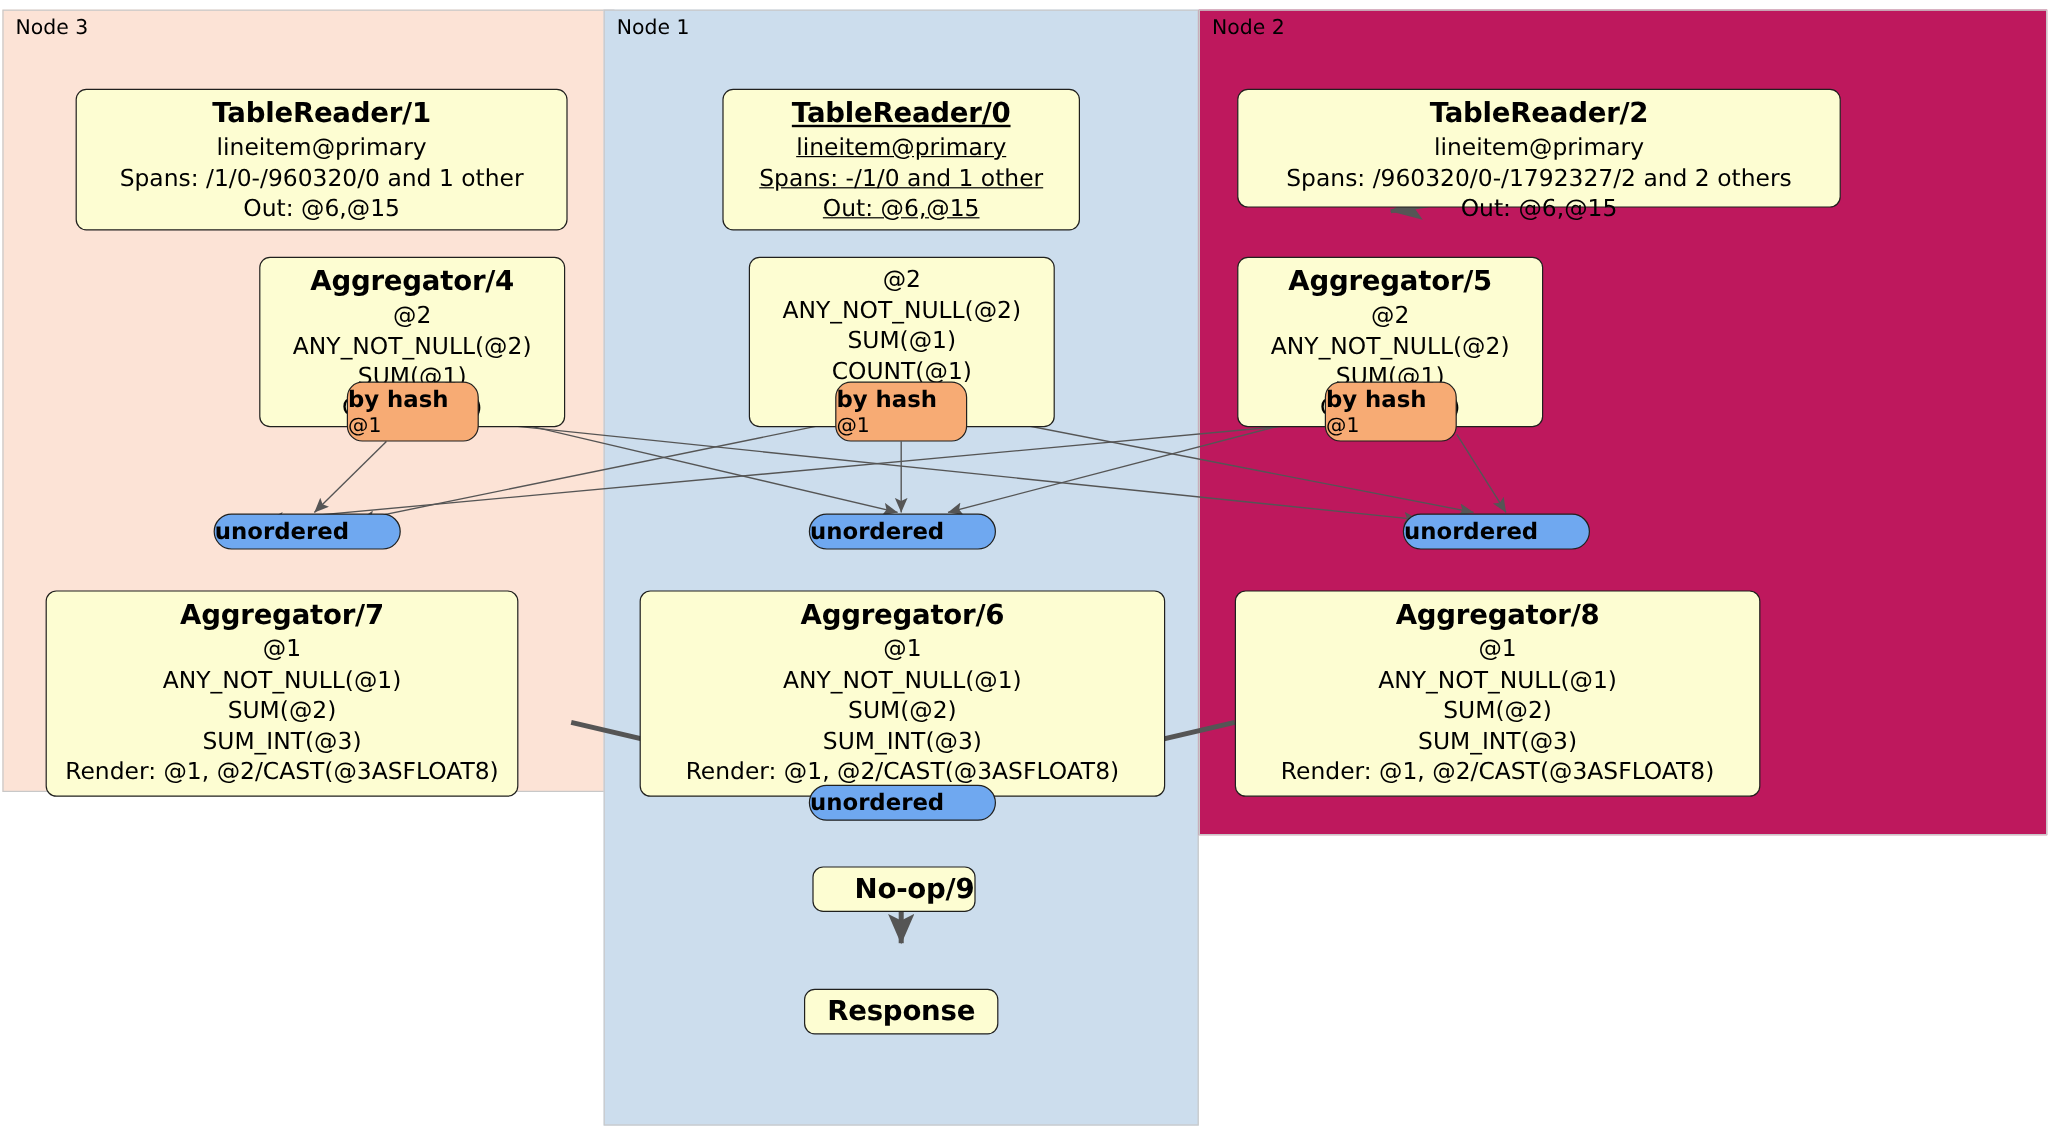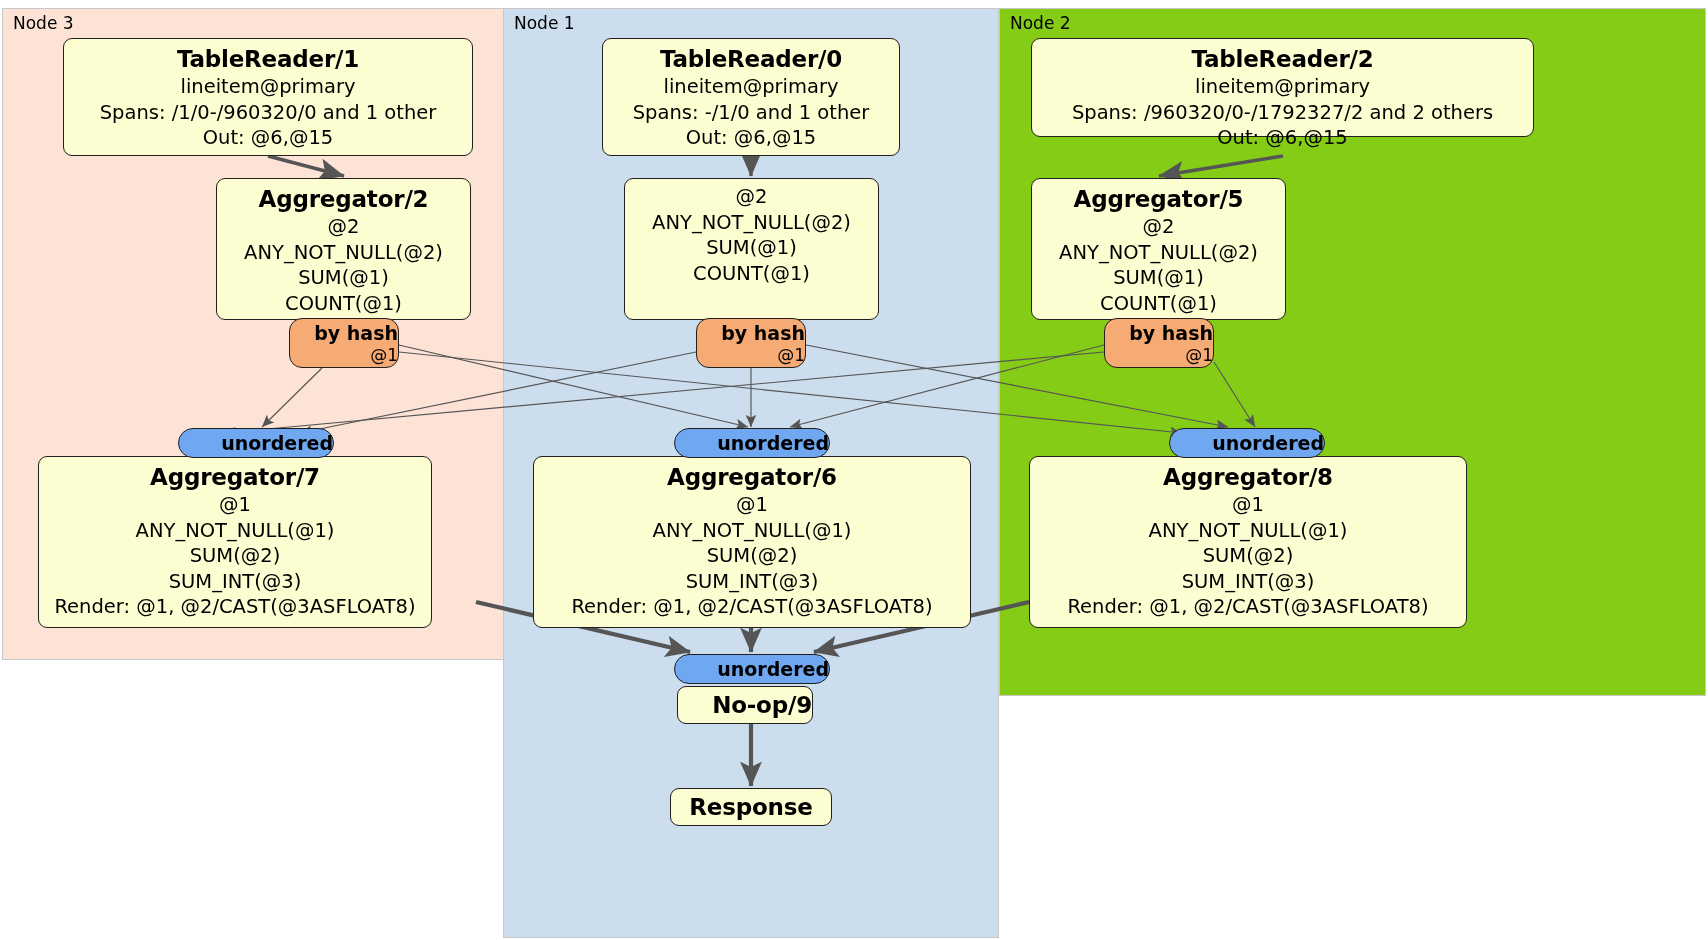--- a/index.html
+++ b/index.html
@@ -51,40 +51,41 @@
     box-sizing: border-box;
     background: #fdfdd2;
     border: 1.6px solid #20201e;
     border-radius: 9px;
     text-align: center;
     color: #000000;
     font-size: 19.5px;
     line-height: 25.5px;
     padding-top: 5px;
     white-space: nowrap;
+    margin-top: 36px;
   }
   .proc .t {
     font-weight: bold;
     font-size: 23px;
     line-height: 30px;
     letter-spacing: -0.2px;
   }
   .proc .l {
     display: block;
   }
   .proc.compact {
     padding-top: 3px;
   }
 
   
   .pill {
     position: absolute;
     box-sizing: border-box;
     border: 1.6px solid #20201e;
-    text-align: right;
+    text-align: left;
     color: #000000;
     white-space: nowrap;
   }
   .pill .ptitle {
     font-weight: bold;
     font-size: 19px;
     line-height: 23px;
     display: block;
   }
   .pill .psub {
@@ -108,21 +109,21 @@
 
 <div id="canvas">
 
   <div id="regions">
       <div class="region" style="left: 2px; top: 8px; width: 510px; height: 652px; background: rgb(252, 227, 214);">
         <div class="region-label">Node 3</div>
       </div>
       <div class="region" style="left: 503px; top: 8px; width: 496px; height: 930px; background: rgb(204, 221, 237);">
         <div class="region-label">Node 1</div>
       </div>
-      <div class="region" style="left: 999px; top: 8px; width: 707px; height: 688px; background: #84cc16;">
+      <div class="region" style="left: 999px; top: 8px; width: 707px; height: 688px; background: #be185d;">
         <div class="region-label">Node 2</div>
       </div>
     </div>
 
   <svg id="edges" viewBox="0 0 1708 940" xmlns="http://www.w3.org/2000/svg">
     <defs>
       <marker id="ah-thin" markerWidth="9" markerHeight="9" refX="7.4" refY="3.3" orient="auto" markerUnits="strokeWidth">
         <path d="M0,0 L7.6,3.3 L0,6.6 L1.6,3.3 z" fill="#555555"></path>
       </marker>
       <marker id="ah-thick" markerWidth="7" markerHeight="7" refX="5.8" refY="2.6" orient="auto" markerUnits="strokeWidth">
@@ -152,34 +153,34 @@
       </g>
   </svg>
 
   <div id="processors">
       <div class="proc" style="left: 63px; top: 38px; width: 410px; height: 118px;">
         <div class="t">TableReader/1</div>
         <span class="l">lineitem@primary</span>
         <span class="l">Spans: /1/0-/960320/0 and 1 other</span>
         <span class="l">Out: @6,@15</span>
       </div>
-      <div class="proc" style="left: 602px; top: 38px; width: 298px; height: 118px;">
+      <div class="proc" style="left: 602px; top: 38px; width: 298px; height: 118px; text-decoration: underline;">
         <div class="t">TableReader/0</div>
         <span class="l">lineitem@primary</span>
         <span class="l">Spans: -/1/0 and 1 other</span>
         <span class="l">Out: @6,@15</span>
       </div>
       <div class="proc" style="left: 1031px; top: 38px; width: 503px; height: 99px;">
         <div class="t">TableReader/2</div>
         <span class="l">lineitem@primary</span>
         <span class="l">Spans: /960320/0-/1792327/2 and 2 others</span>
         <span class="l">Out: @6,@15</span>
       </div>
       <div class="proc" style="left: 216px; top: 178px; width: 255px; height: 142px;">
-        <div class="t">Aggregator/2</div>
+        <div class="t">Aggregator/4</div>
         <span class="l">@2</span>
         <span class="l">ANY_NOT_NULL(@2)</span>
         <span class="l">SUM(@1)</span>
         <span class="l">COUNT(@1)</span>
       </div>
       <div class="proc" style="left: 624px; top: 178px; width: 255px; height: 142px;">
         <span class="l">@2</span>
         <span class="l">ANY_NOT_NULL(@2)</span>
         <span class="l">SUM(@1)</span>
         <span class="l">COUNT(@1)</span>

